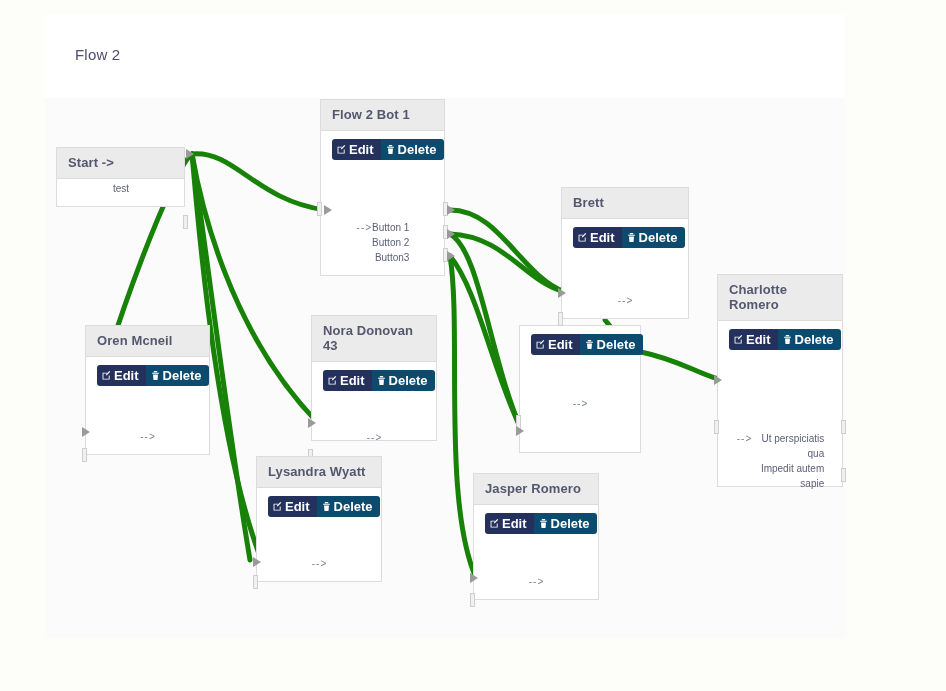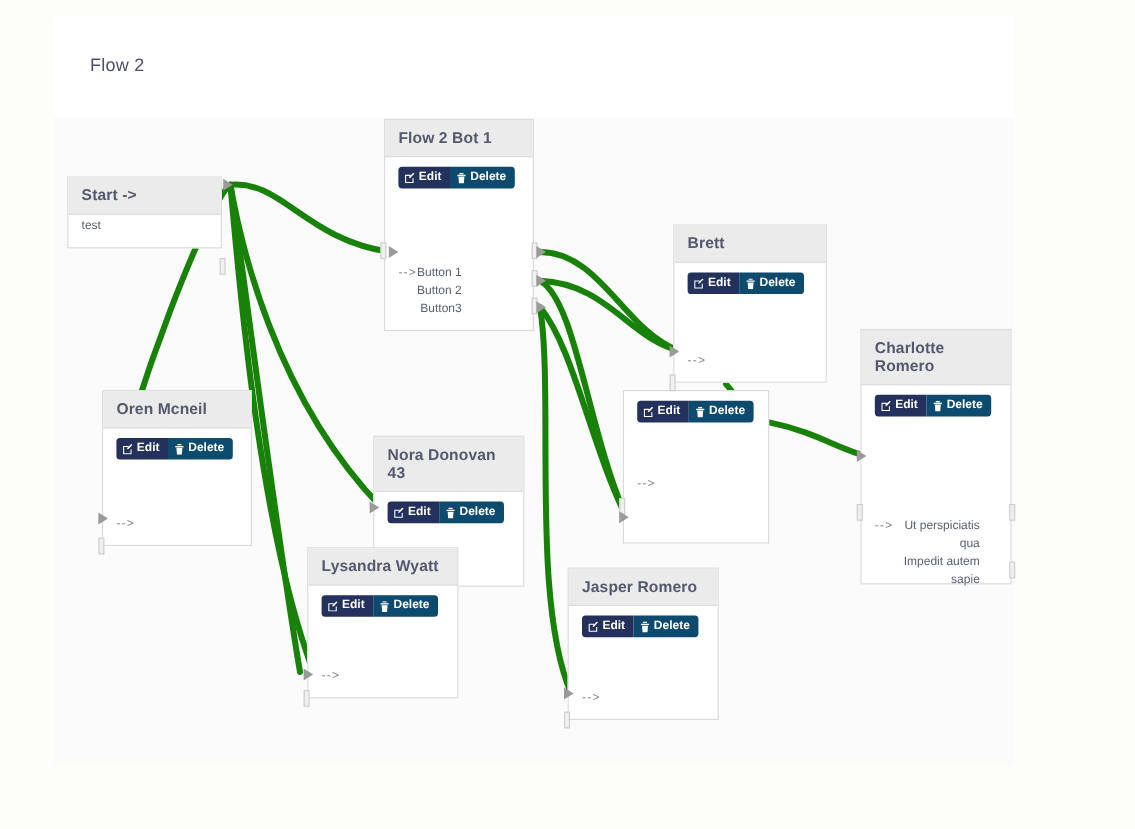--- a/index.html
+++ b/index.html
@@ -80,21 +80,21 @@
     height: calc(100% - 32px);
   }
   .btn-row {
     padding: 8px 0 0 11px;
     display: flex;
   }
   .btn {
     display: inline-flex;
     align-items: center;
     gap: 3px;
-    font-size: 10px;
+    font-size: 13px;
     font-weight: bold;
     color: #ffffff;
     padding: 4px 7px 4px 5px;
     line-height: 1;
     white-space: nowrap;
     cursor: pointer;
   }
   .btn-edit {
     background: #23315c;
     border-radius: 3px 0 0 3px;
@@ -108,21 +108,21 @@
   
   .ports {
     position: absolute;
     left: 0;
     right: 0;
     bottom: 9px;
   }
   .port-line {
     display: flex;
     align-items: flex-start;
-    justify-content: flex-start;
+    justify-content: center;
     padding: 0 10px 0 11px;
     min-height: 15px;
   }
   .port-in {
     font-size: 10px;
     color: #7a7f98;
     letter-spacing: 1px;
     line-height: 15px;
   }
   .port-outs {
@@ -272,21 +272,21 @@
       <div class="port-line">
         <span class="port-in">--&gt;</span>
         <span class="port-outs"></span>
       </div>
     </div>
     <div class="handle handle-left" style="top:91px;"></div>
   </div>
 </div>
 <div class="arrow-mark" style="left:82px; top:427px;"></div>
 
-<div class="node" style="left:311px; top:315px; width:126px; height:126px;margin-top:48px;">
+<div class="node" style="left:311px; top:315px; width:126px; height:126px;">
   <div class="node-header">Nora Donovan 43</div>
   <div class="node-body">
     <div class="btn-row">
       <span class="btn btn-edit">
         <svg width="9" height="9" viewBox="0 0 16 16">
           <path fill="#ffffff" d="M1 3h8v1.6H2.6v9H12V8h1.6v7H1z"></path>
           <path fill="#ffffff" d="M14.7 1.4 13.1 0 7.4 5.6l-.6 2.3 2.3-.6z"></path>
         </svg>
         <span>Edit</span>
       </span>

